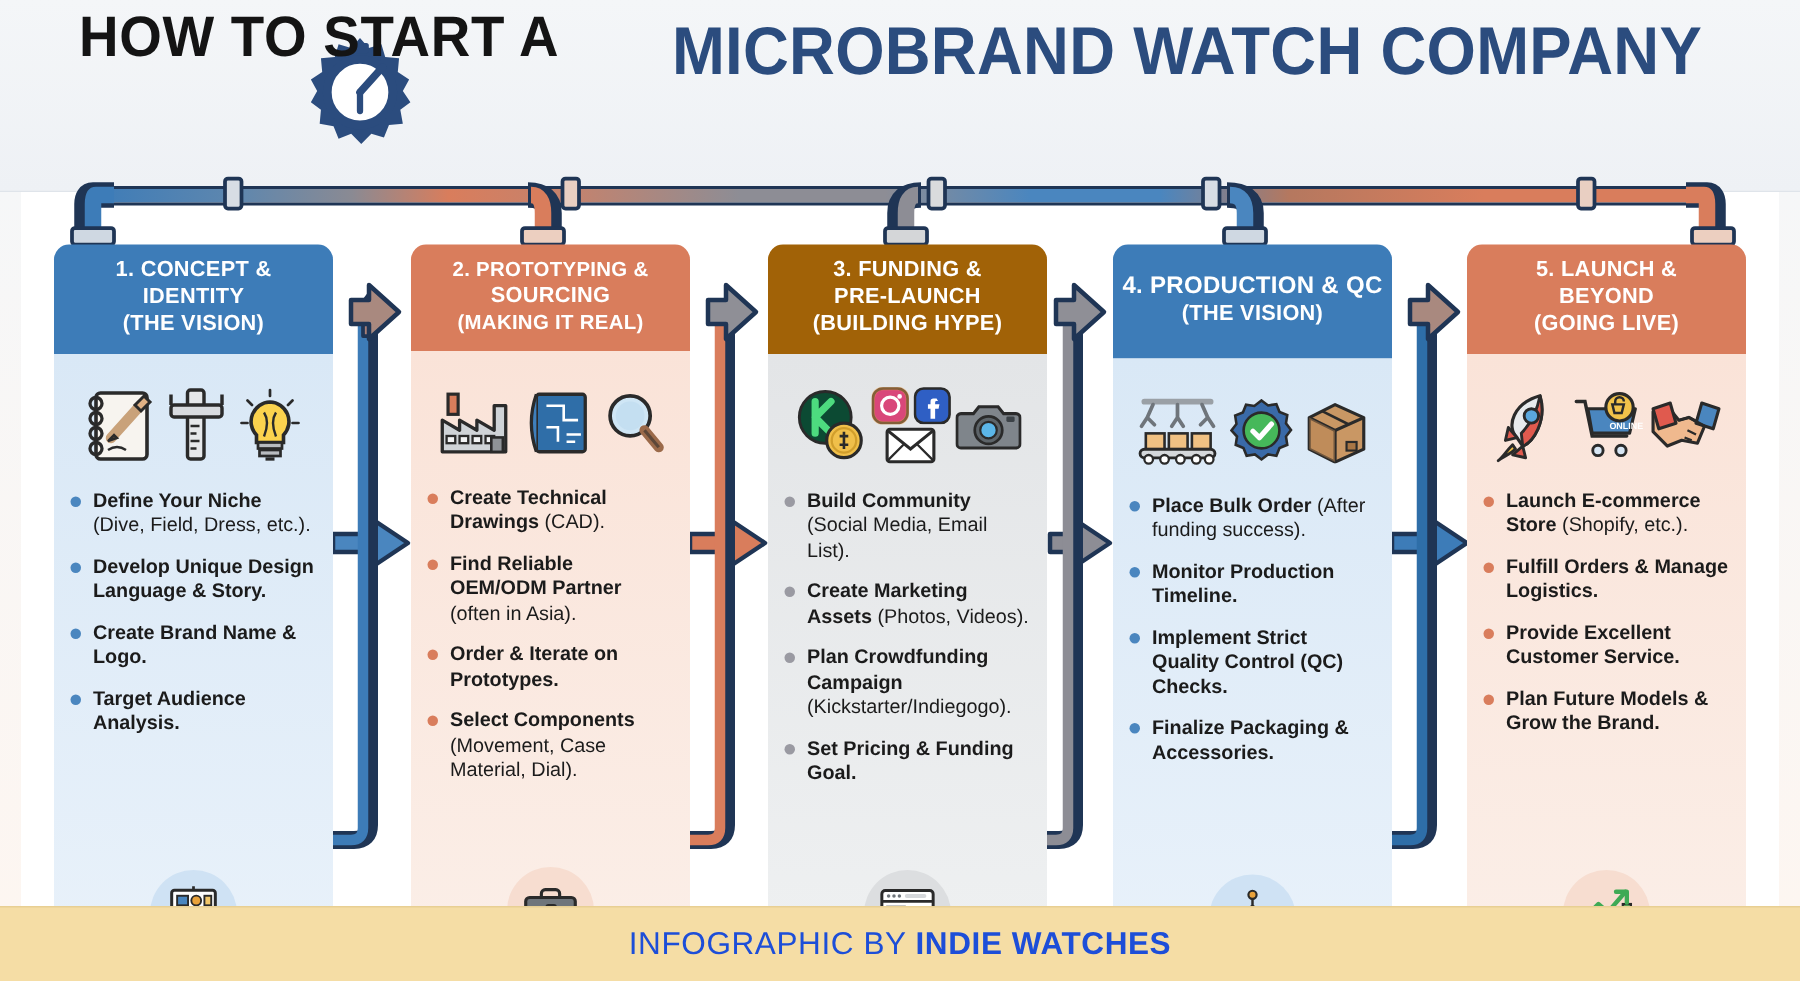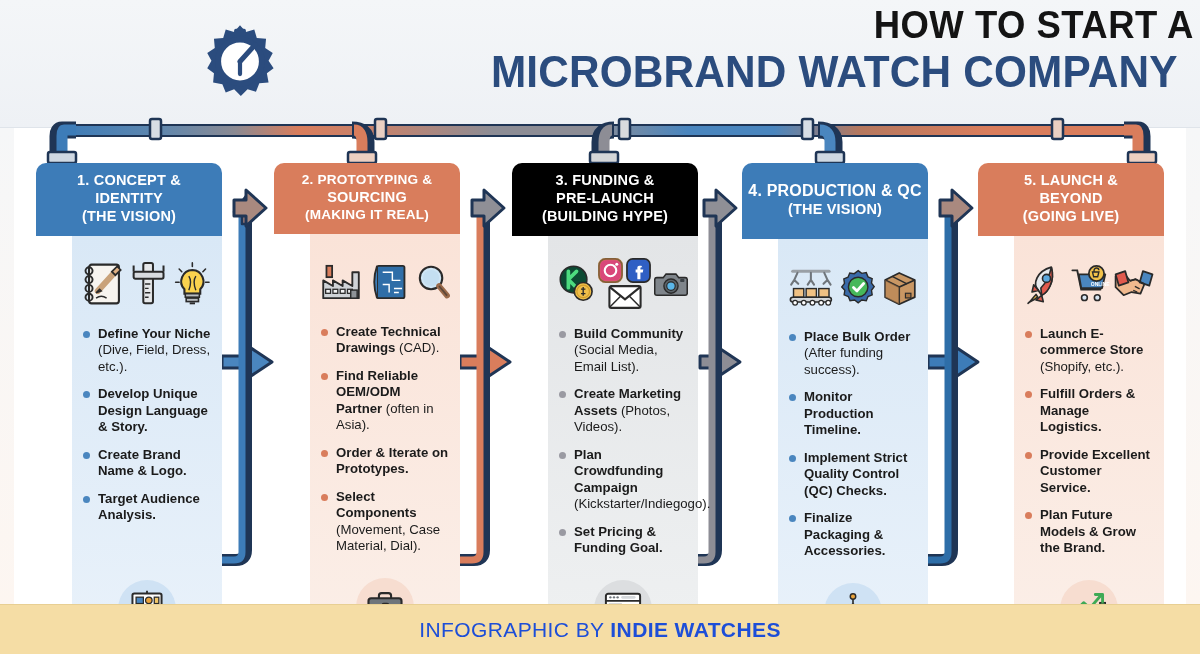--- a/index.html
+++ b/index.html
@@ -13,21 +13,21 @@
   #root { position: relative; width: 1200px; height: 654px; }
 
   
   .header-band {
     position: absolute; left: 0; top: 0; width: 1200px; height: 128px;
     background: linear-gradient(180deg,#f4f6f8 0%, #eef1f5 100%);
     border-bottom: 1px solid #dfe4ea;
   }
   .title-wrap {
     position: absolute; left: 0; top: 6px; width: 1200px;
-    display: flex; flex-direction: column; align-items: flex-end;
+    display: flex; flex-direction: row; align-items: flex-start;
   }
   .title-line1 {
     font-size: 38px; font-weight: 700; letter-spacing: .5px;
     color: #141414; line-height: 1.0; margin-left: 46px;
     font-stretch: condensed; transform: scaleX(.96);
   }
   .title-line2 {
     font-size: 45px; font-weight: 700; letter-spacing: .2px;
     color: #2b4c7e; line-height: 1.05; margin-top: 4px; margin-left: 46px;
     transform: scaleX(.94);
@@ -51,21 +51,20 @@
   .col { position: absolute; top: 163px; width: 186px; }
   .col-head {
     border-radius: 10px 10px 0 0; padding: 9px 6px 10px;
     text-align: center; color: #fff; font-weight: 700;
     font-size: 14.5px; line-height: 1.24; letter-spacing: .2px;
     transform-origin: top center;
   }
   .col-body {
     border-radius: 0 0 14px 14px; padding: 8px 10px 52px;
     min-height: 384px;
-    margin-left: 36px;
   }
   .icon-row {
     display: flex; align-items: center; justify-content: center;
     gap: 7px; height: 72px; margin: 4px 0 6px;
   }
   .icon-row svg { display: block; }
   ul.bullets { list-style: none; margin-top: 2px; }
   ul.bullets li {
     position: relative; padding-left: 16px; margin-bottom: 11px;
     font-size: 13.2px; line-height: 1.25; color: #1b1b1b;
@@ -79,21 +78,21 @@
 
   
   .c-blue  .col-head { background: #3d7cb8; }
   .c-blue  .col-body { background: linear-gradient(180deg,#d9e8f6 0%, #e8f1fa 100%); }
   .c-blue  ul.bullets li::before { background: #4a86bf; }
 
   .c-orange .col-head { background: #d97d5c; }
   .c-orange .col-body { background: linear-gradient(180deg,#fae3d8 0%, #fbeee7 100%); }
   .c-orange ul.bullets li::before { background: #d97d5c; }
 
-  .c-gray  .col-head { background: #000000; text-align: center; }
+  .c-gray  .col-head { background: #a16207; text-align: center; }
   .c-gray  .col-body { background: linear-gradient(180deg,#e3e5e7 0%, #eef0f1 100%); }
   .c-gray  ul.bullets li::before { background: #9a9aa2; }
 
   
   .badge-circle {
     position: absolute; bottom: -18px; left: 50%; transform: translateX(-50%);
     width: 58px; height: 58px; border-radius: 50%;
     display: flex; align-items: center; justify-content: center;
   }
   .c-blue  .badge-circle { background: #cfe2f4; }

